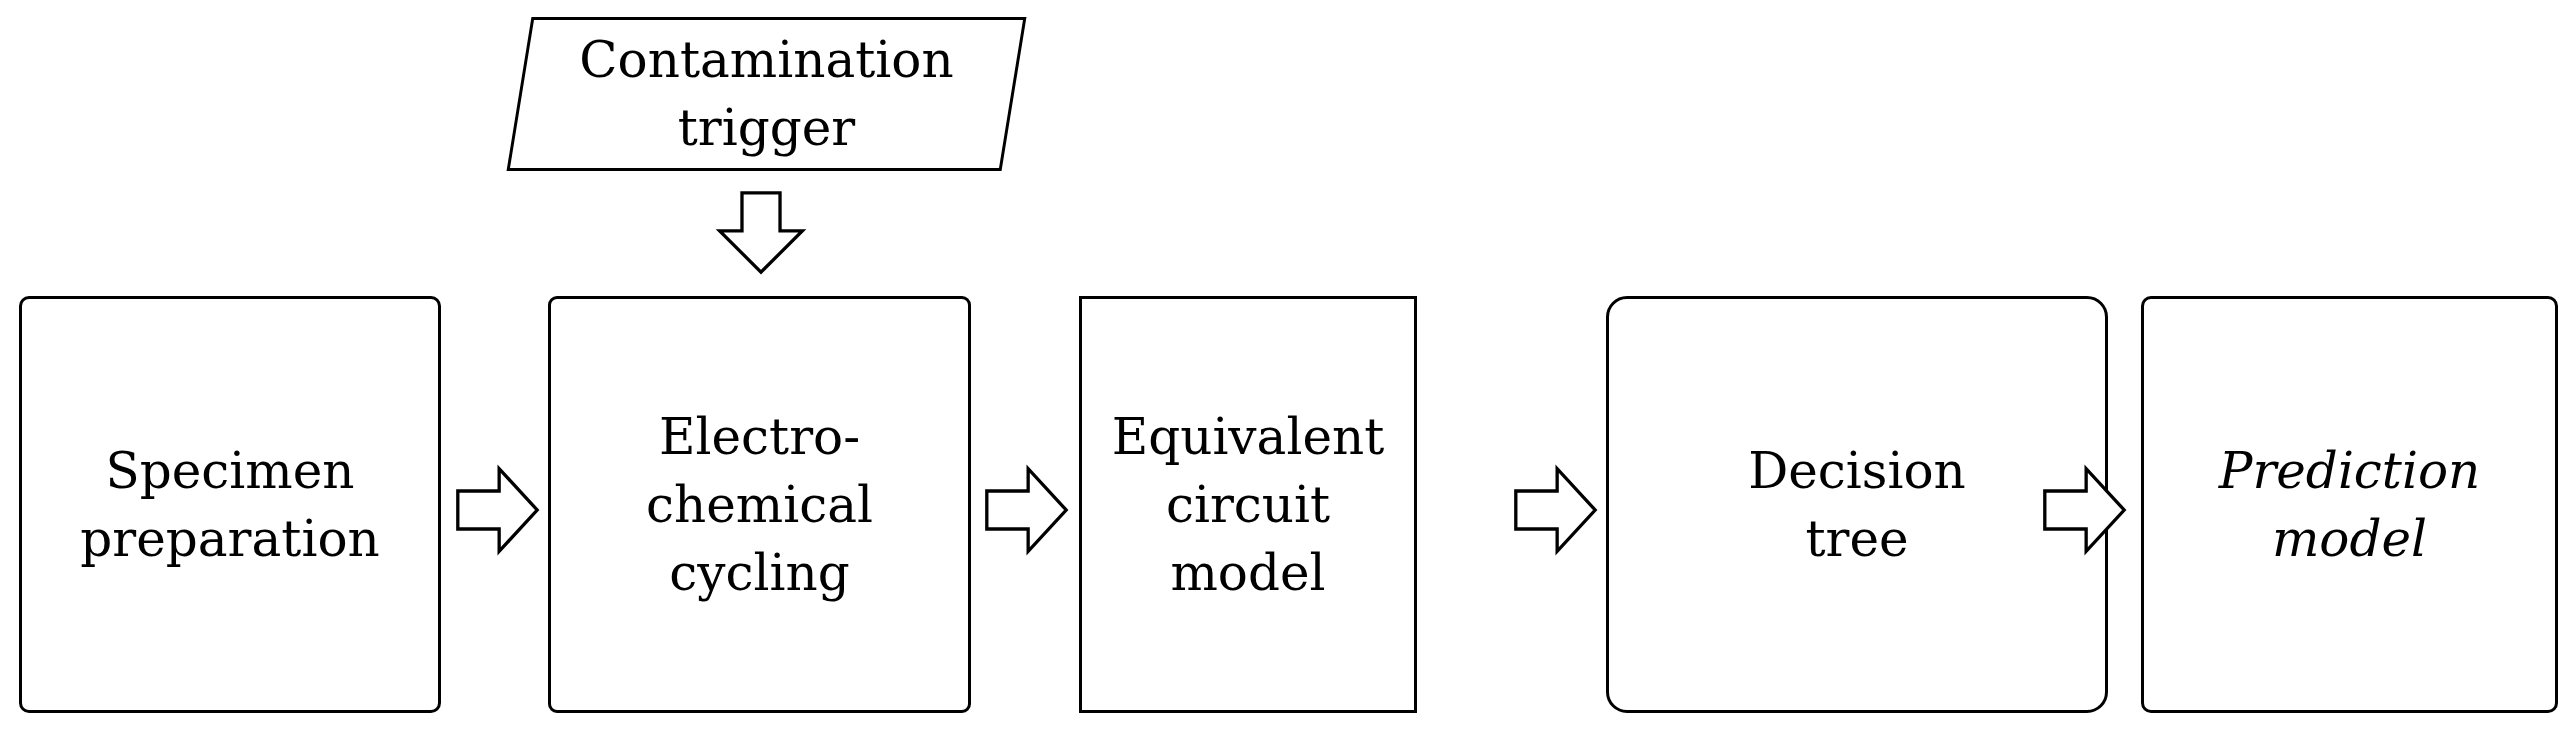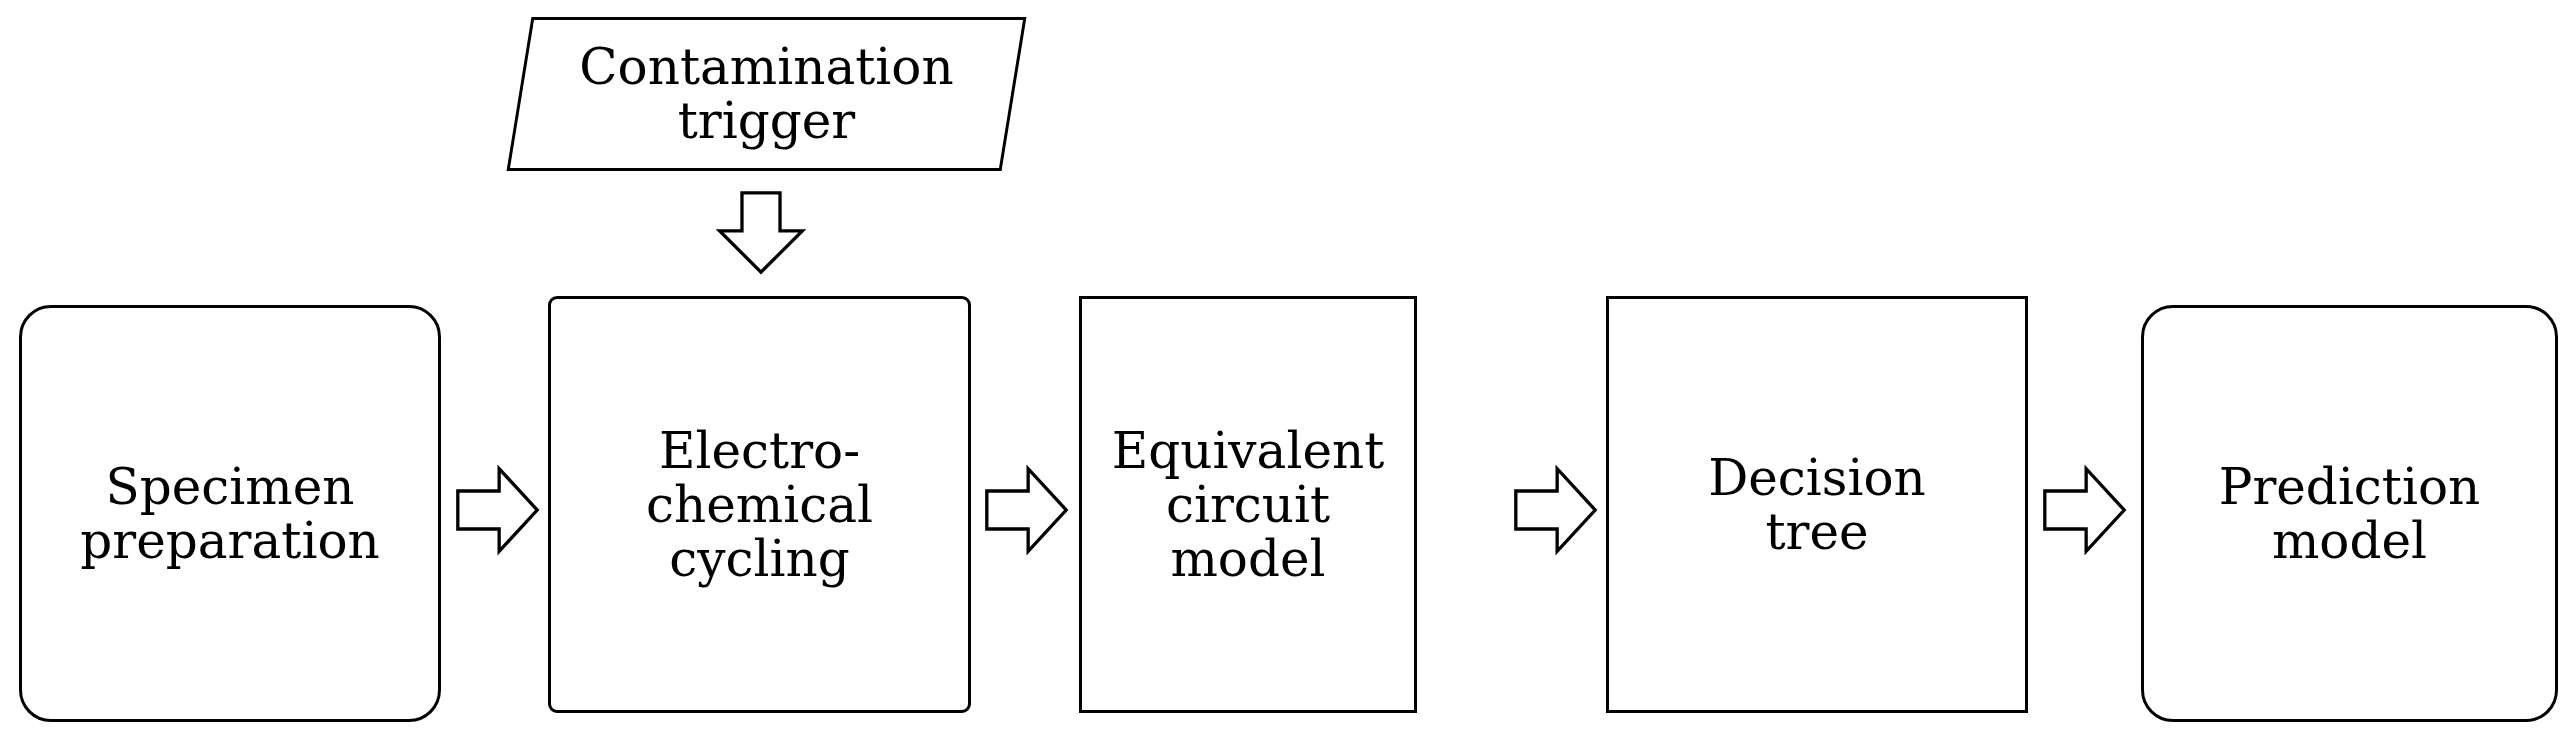--- a/index.html
+++ b/index.html
@@ -21,30 +21,30 @@
     position: absolute;
     top: 296px;
     height: 417px;
     box-sizing: border-box;
     border: 3.3px solid #000000;
     background: #ffffff;
     display: flex;
     align-items: center;
     justify-content: center;
   }
-  .node.rounded { border-radius: 32px; margin-top: 9px; }
+  .node.rounded { border-radius: 10px; }
   .n1 { left: 19px;   width: 422px; }
   .n2 { left: 548px;  width: 423px; border-radius: 9px; }
   .n3 { left: 1079px; width: 338px; }
-  .n4 { left: 1606px; width: 422px; }
-  .n5 { left: 2141px; width: 417px; }
+  .n4 { left: 1606px; width: 502px; border-radius: 21px; }
+  .n5 { left: 2141px; width: 417px; font-style: italic; }
 
   .label {
     font-size: 50px;
-    line-height: 54px;
+    line-height: 68px;
     text-align: center;
     white-space: pre-line;
     color: #000000;
   }
 
   
   .trigger-shape {
     position: absolute;
     left: 519px;
     top: 17.4px;

